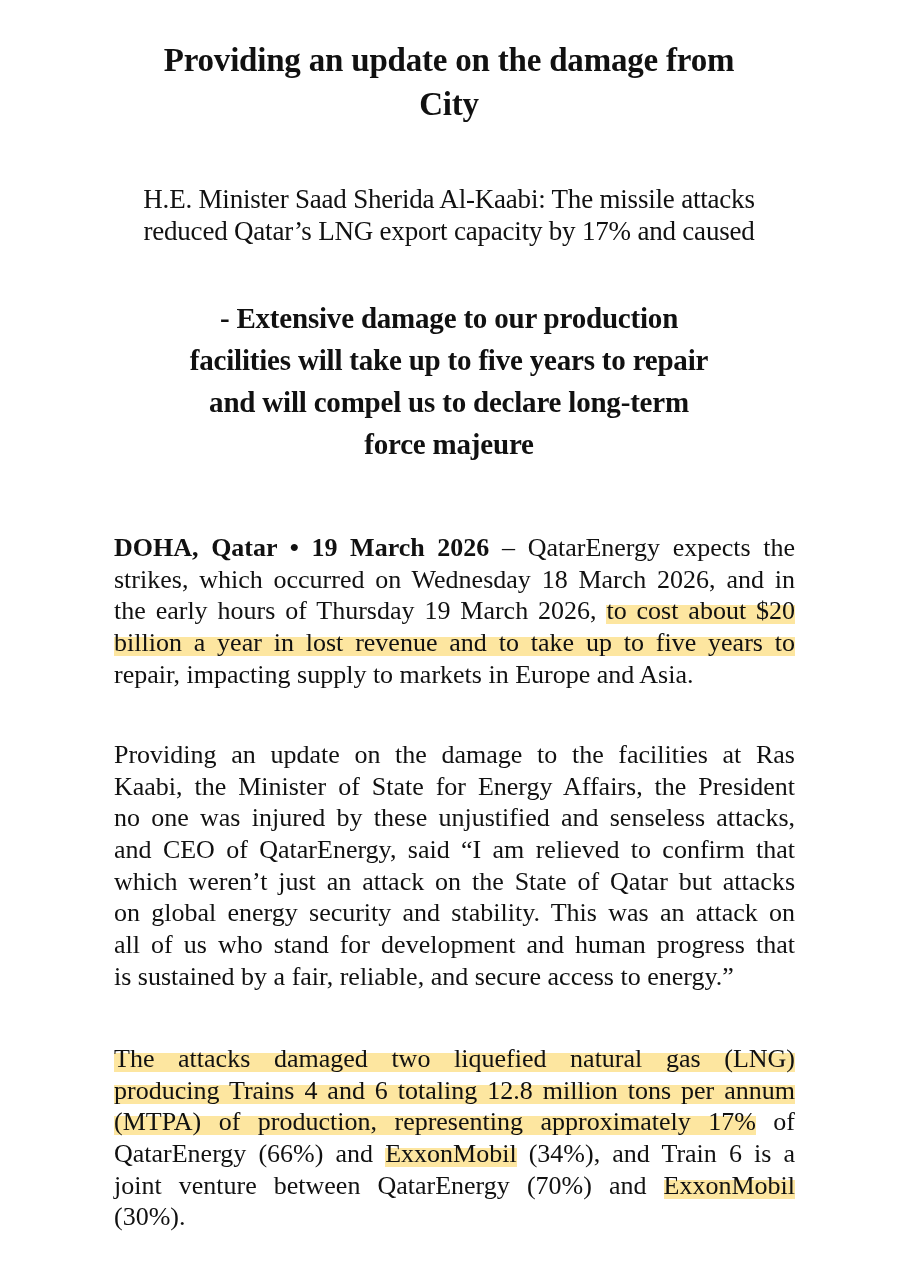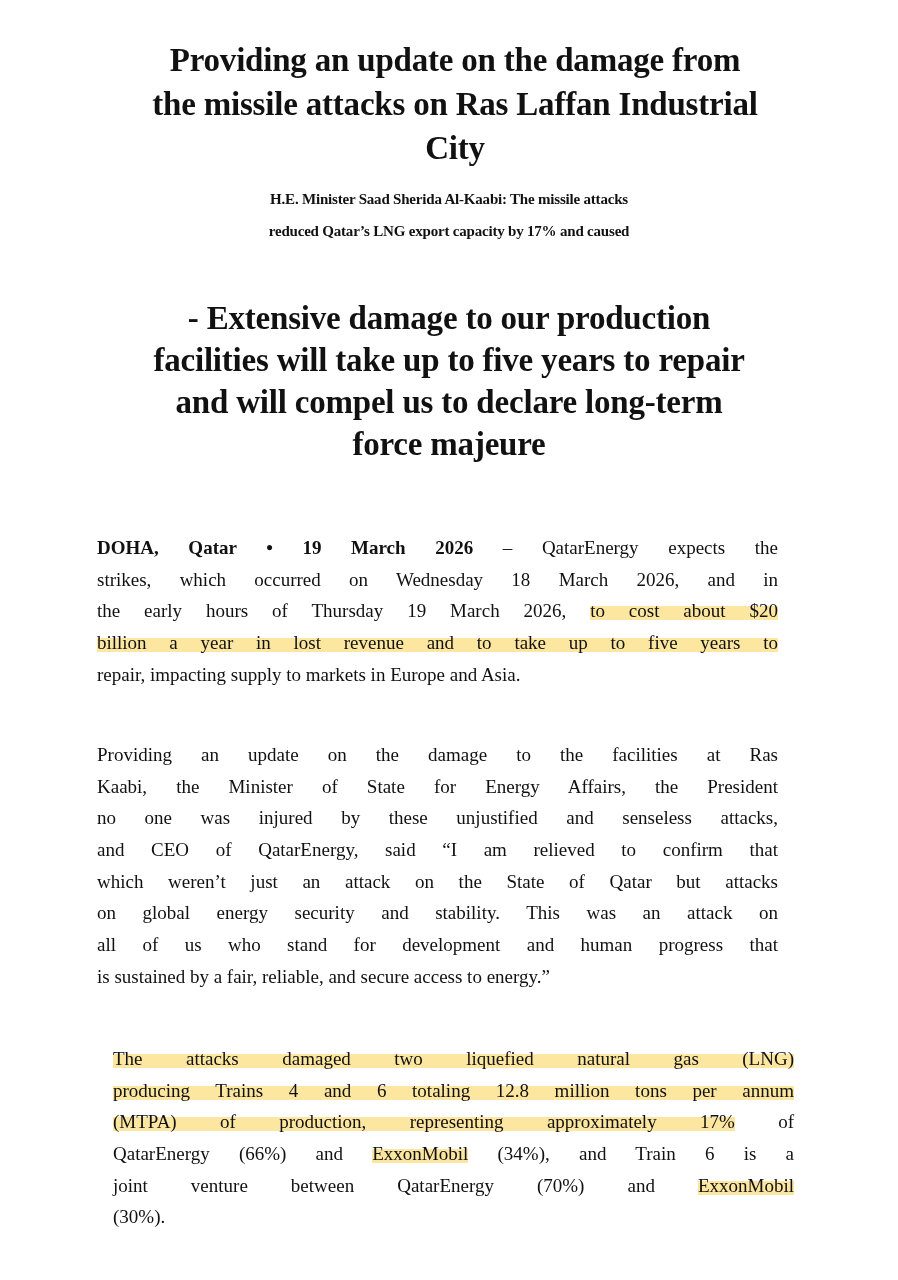--- a/index.html
+++ b/index.html
@@ -1,32 +1,31 @@
 <!DOCTYPE html>
 <html><head>
 <meta charset="utf-8">
 <style>
   html, body { margin: 0; padding: 0; background: #ffffff; }
   body { width: 898px; height: 1280px; position: relative; overflow: hidden; color: #111; font-family: "Liberation Serif", "DejaVu Serif", serif; }
   .center { text-align: center; }
-  .title { position: absolute; left: 96px; width: 718px; top: 38px; font-weight: bold; font-size: 33px; line-height: 44px; letter-spacing: -0.2px; }
-  .subtitle { position: absolute; left: 90px; width: 718px; top: 183px; font-weight: bold; font-size: 15px; line-height: 32px; letter-spacing: -0.2px; }
-  .headline { position: absolute; left: 90px; width: 718px; top: 297px; font-weight: bold; font-size: 33px; line-height: 42px; letter-spacing: -0.2px; }
-  .para { position: absolute; left: 97px; width: 681px; font-size: 19px; line-height: 31.7px; }
+  .title { position: absolute; left: 90px; width: 718px; top: 38px; font-weight: bold; font-size: 33px; line-height: 44px; letter-spacing: -0.2px; }
+  .subtitle { position: absolute; left: 90px; width: 718px; top: 183px; font-weight: normal; font-size: 27px; line-height: 32px; letter-spacing: -0.2px; }
+  .headline { position: absolute; left: 90px; width: 718px; top: 297px; font-weight: bold; font-size: 29px; line-height: 42px; letter-spacing: -0.2px; }
+  .para { position: absolute; left: 114px; width: 681px; font-size: 26px; line-height: 31.7px; }
   .line { display: block; white-space: nowrap; text-align: justify; text-align-last: justify; height: 31.7px; }
   .line.last { text-align-last: left; }
   .hlfull { background: linear-gradient(to bottom, transparent 30%, #fde6a0 30%, #fde6a0 96%, transparent 96%); }
   .b { font-weight: bold; }
 </style>
 </head>
 <body>
 
 <div class="title center">
   <div>Providing an update on the damage from</div>
-  <div>the missile attacks on Ras Laffan Industrial</div>
   <div>City</div>
 </div>
 
 <div class="subtitle center">
   <div>H.E. Minister Saad Sherida Al-Kaabi: The missile attacks</div>
   <div>reduced Qatar’s LNG export capacity by 17% and caused</div>
 </div>
 
 <div class="headline center">
   <div>- Extensive damage to our production</div>
@@ -45,20 +44,20 @@
 <div class="para" style="top:739px;">
     <span class="line"><span>Providing an update on the damage to the facilities at Ras</span></span>
     <span class="line"><span>Kaabi, the Minister of State for Energy Affairs, the President</span></span>
     <span class="line"><span>no one was injured by these unjustified and senseless attacks,</span></span>
     <span class="line"><span>and CEO of QatarEnergy, said “I am relieved to confirm that</span></span>
     <span class="line"><span>which weren’t just an attack on the State of Qatar but attacks</span></span>
     <span class="line"><span>on global energy security and stability. This was an attack on</span></span>
     <span class="line"><span>all of us who stand for development and human progress that</span></span>
     <span class="line last"><span>is sustained by a fair, reliable, and secure access to energy.”</span></span>
   </div>
-<div class="para" style="top:1043px;margin-left:16px;">
+<div class="para" style="top:1043px;">
     <span class="line"><span class="hlfull">The attacks damaged two liquefied natural gas (LNG)</span></span>
     <span class="line"><span class="hlfull">producing Trains 4 and 6 totaling 12.8 million tons per annum</span></span>
     <span class="line"><span class="hlfull">(MTPA) of production, representing approximately 17%</span><span> of</span></span>
     <span class="line"><span>QatarEnergy (66%) and </span><span class="hlfull">ExxonMobil</span><span> (34%), and Train 6 is a</span></span>
     <span class="line"><span>joint venture between QatarEnergy (70%) and </span><span class="hlfull">ExxonMobil</span></span>
     <span class="line last"><span>(30%).</span></span>
   </div>
 
 </body></html>

